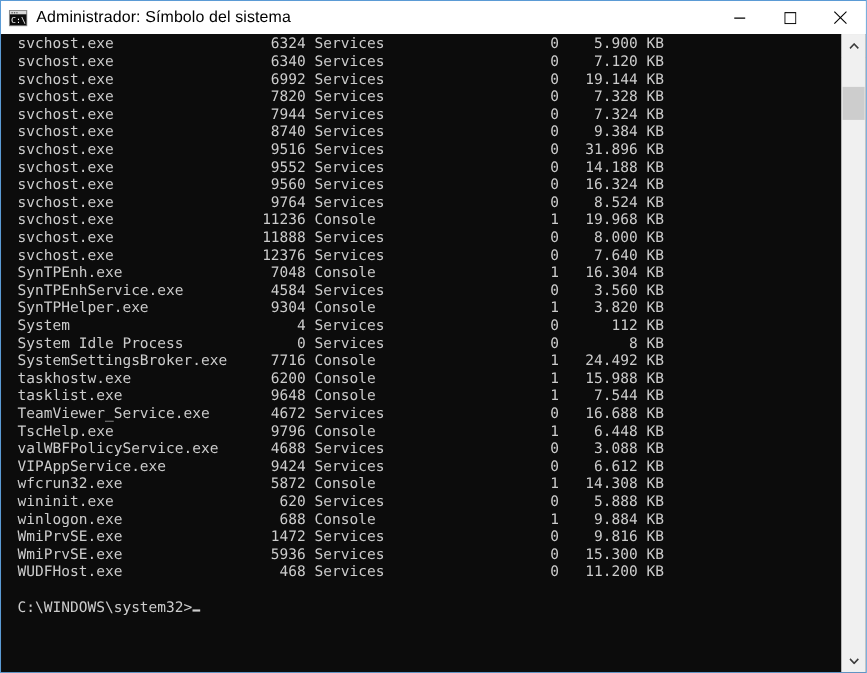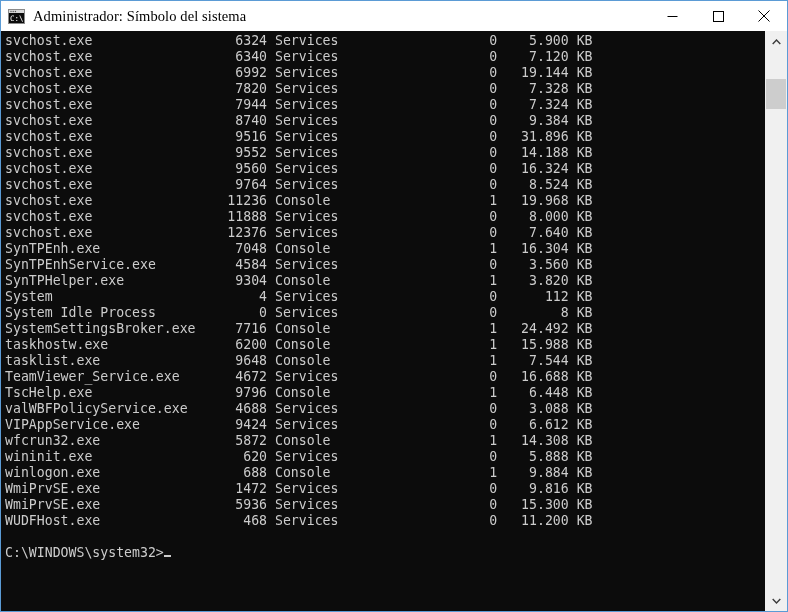--- a/index.html
+++ b/index.html
@@ -40,21 +40,21 @@
   #title-icon {
     width: 17px;
     height: 15px;
     margin-left: 7px;
     margin-right: 8px;
     flex: 0 0 17px;
     position: relative;
   }
 
   #title-text {
-    font-family: Liberation Serif, serif;
+    font-family: Liberation Sans, sans-serif;
     font-size: 14.5px;
     color: #000000;
     letter-spacing: 0.1px;
     white-space: nowrap;
   }
 
   #window-controls {
     position: absolute;
     right: 0;
     top: 0;
@@ -83,21 +83,21 @@
     overflow: hidden;
   }
 
   #console-text {
     flex: 1 1 auto;
     background: #0c0c0c;
     color: #cccccc;
     font-family: "DejaVu Sans Mono", "Liberation Mono", monospace;
     font-size: 13.2px;
     line-height: 16px;
-    padding: 2px 0 0 4px;
+    padding: 2px 0 0 15px;
     white-space: pre;
     overflow: hidden;
     letter-spacing: 0px;
     box-sizing: border-box;
   }
 
   .line { height: 16px; display: block; white-space: pre; }
 
   .cursor {
     display: inline-block;

